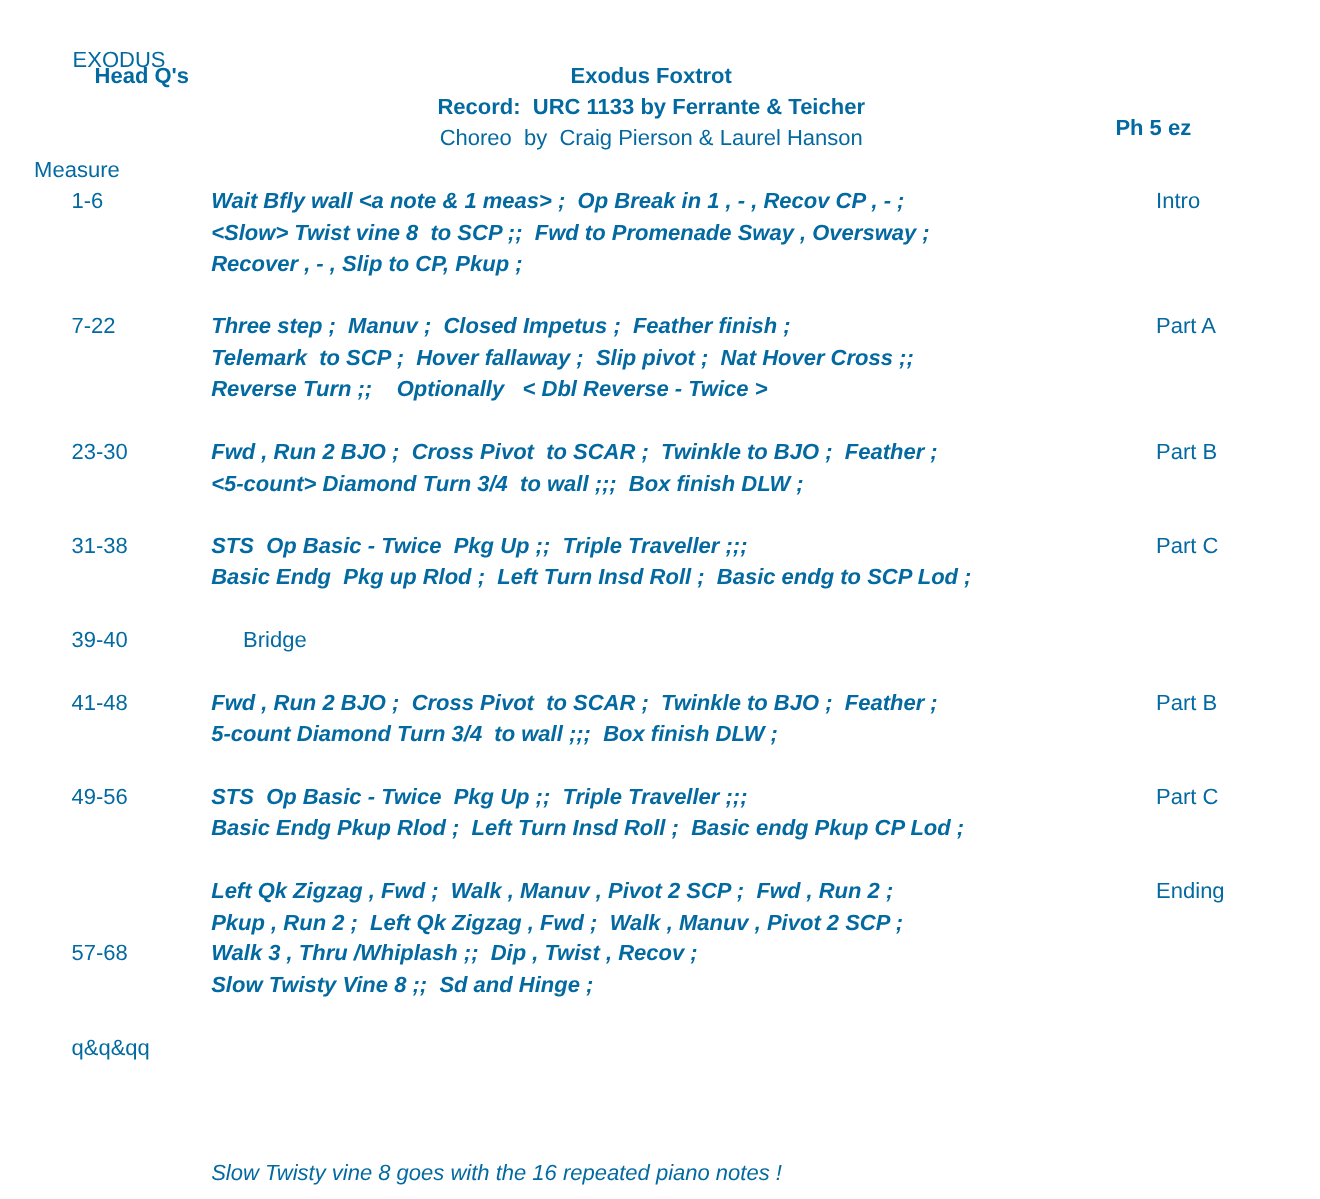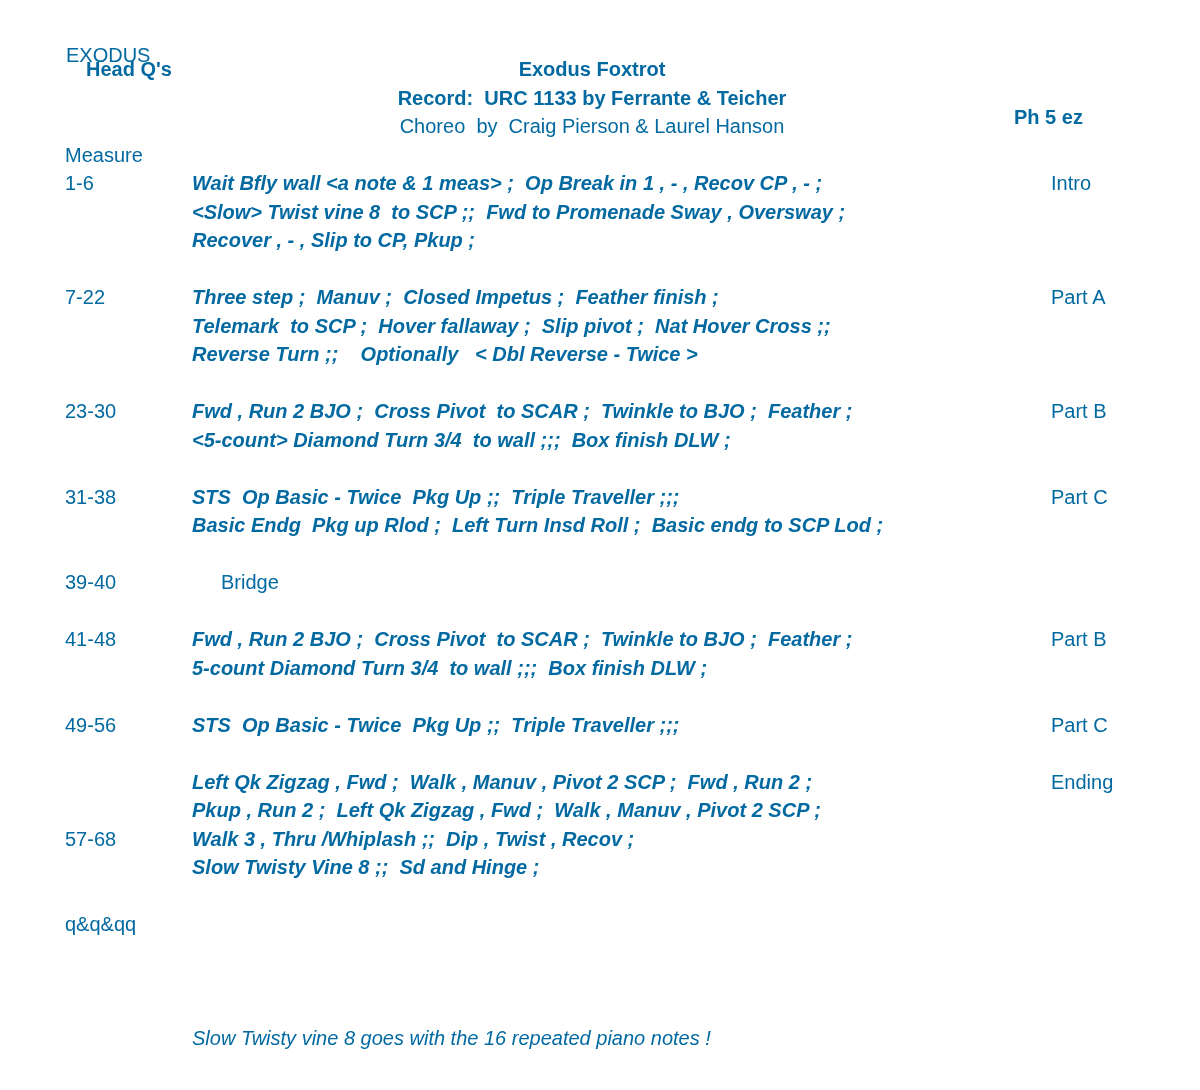--- a/index.html
+++ b/index.html
@@ -48,21 +48,21 @@
   .header-center {
     width: 1200px;
     text-align: center;
     transform: translateX(-8px);
   }
   .title-line   { font-weight: bold; white-space: pre; }
   .record-line  { font-weight: bold; white-space: pre; }
   .choreo-line  { font-weight: normal; white-space: pre; }
   
   .measure-header {
-    padding-left: 65px;
+    padding-left: 31px;
     font-weight: normal;
   }
   .row {
     display: grid;
     grid-template-columns: 127px 830px 178px;
     padding-left: 65px;
     margin-bottom: 28.5px;
   }
   .row:last-of-type { margin-bottom: 0; }
   .col-measure { font-weight: normal; white-space: pre; }
@@ -142,20 +142,21 @@
       <div class="cue">Fwd , Run 2 BJO ;  Cross Pivot  to SCAR ;  Twinkle to BJO ;  Feather ;</div>
       <div class="cue">5-count Diamond Turn 3/4  to wall ;;;  Box finish DLW ;</div>
     </div>
     <div class="col-label">Part B</div>
   </div>
 
   <div class="row">
     <div class="col-measure">49-56</div>
     <div class="col-cues">
       <div class="cue">STS  Op Basic - Twice  Pkg Up ;;  Triple Traveller ;;;</div>
+      <div class="cue">Basic Endg Pkup Rlod ;  Left Turn Insd Roll ;  Basic endg Pkup CP Lod ;</div>
     </div>
     <div class="col-label">Part C</div>
   </div>
 
   <div class="row">
     <div class="col-measure">
       <div>57-68</div>
       <div>q&amp;q&amp;qq</div>
     </div>
     <div class="col-cues">

